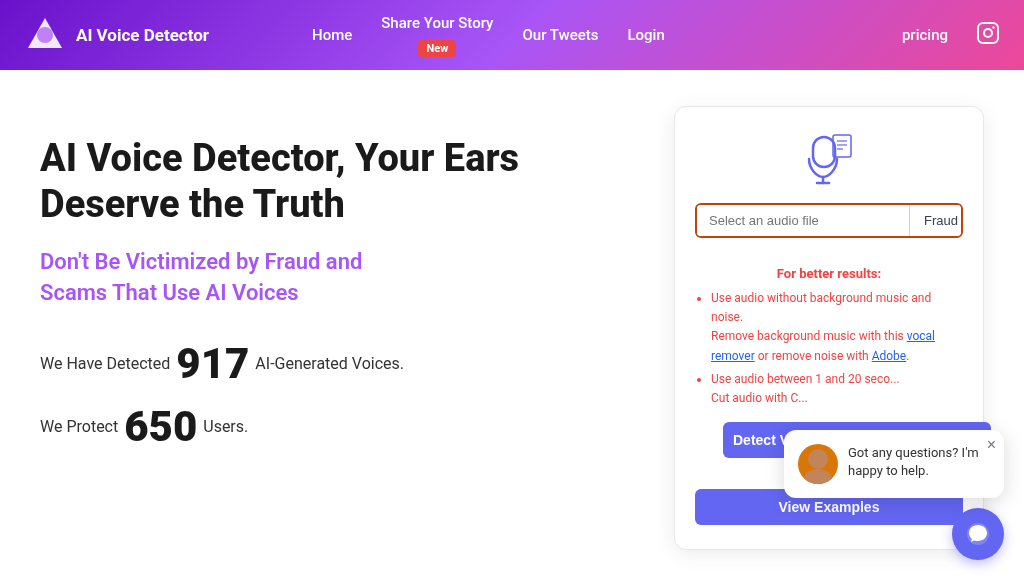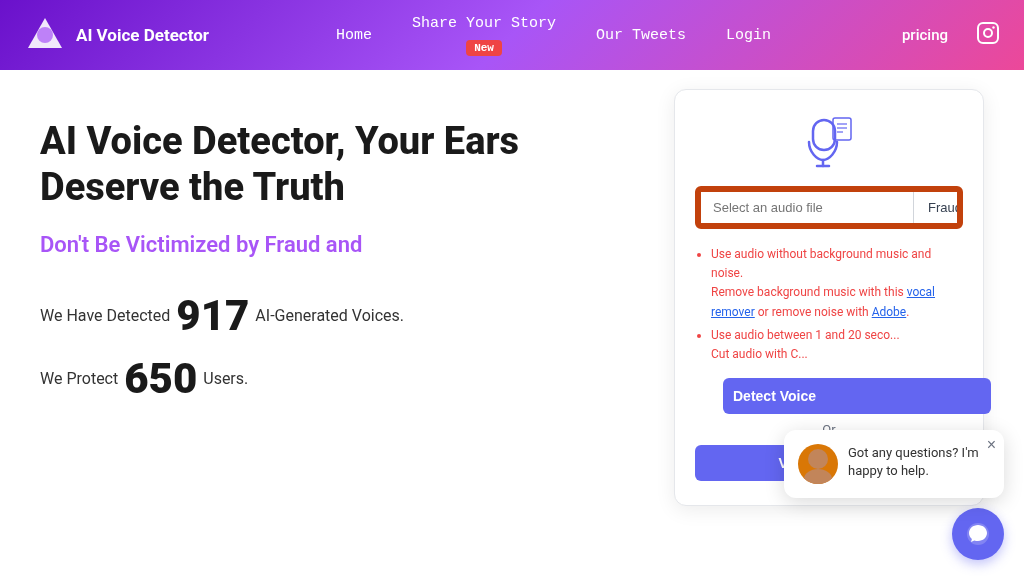--- a/index.html
+++ b/index.html
@@ -32,23 +32,22 @@
       height: 42px;
     }
     .logo-text {
       color: white;
       font-weight: 700;
       font-size: 17px;
     }
     nav {
       display: flex;
       align-items: center;
-      gap: 40px;
-      margin-left: 112px;
-      font-family: Liberation Mono, monospace;
+      gap: 29px;
+      margin-left: 88px;
     }
     .nav-link {
       color: white;
       font-size: 15px;
       font-weight: 500;
       text-decoration: none;
       cursor: pointer;
     }
     .nav-share {
       display: flex;
@@ -73,21 +72,21 @@
     .instagram-icon {
       width: 24px;
       height: 24px;
       fill: white;
     }
 
     
     main {
       display: flex;
       height: calc(576px - 70px);
-      padding: 19px 40px;
+      padding: 36px 40px;
       gap: 40px;
       align-items: flex-start;
     }
 
     
     .left-content {
       flex: 1;
       padding-top: 30px;
     }
     .hero-title {
@@ -134,22 +133,22 @@
       justify-content: center;
       margin-bottom: 16px;
     }
     .mic-svg {
       width: 56px;
       height: 56px;
     }
     .file-input-row {
       display: flex;
       gap: 12px;
-      margin-bottom: 16px;
-      border: 6px solid #c2410c;
+      margin-bottom: 28px;
+      border: 2px solid #c2410c;
       border-radius: 6px;
       overflow: hidden;
     }
     .file-select-field {
       flex: 1;
       padding: 8px 12px;
       font-size: 13px;
       color: #6b7280;
       background: white;
       border: none;
@@ -316,20 +315,21 @@
     </a>
   </div>
 </header>
 
 <main>
 
   <div class="left-content">
     <h1 class="hero-title">AI Voice Detector, Your Ears Deserve the Truth</h1>
     <p class="hero-subtitle">
       <span>Don't Be Victimized by Fraud and</span><br>
+      <span>Scams That Use AI Voices</span>
     </p>
     <div class="stat-row">
       <span>We Have Detected</span>
       <span class="stat-number">917</span>
       <span>AI-Generated Voices.</span>
     </div>
     <div class="stat-row">
       <span>We Protect</span>
       <span class="stat-number">650</span>
       <span>Users.</span>
@@ -350,20 +350,21 @@
         <line x1="36" y1="18" x2="42" y2="18" stroke="#6366f1" stroke-width="1.2"></line>
       </svg>
     </div>
 
     <div class="file-input-row">
       <input type="text" class="file-select-field" readonly="" placeholder="Select an audio file" style="">
       <button class="browse-btn">Fraud</button>
     </div>
 
     <div class="results-section">
+      <div class="results-title">For better results:</div>
       <ul class="results-list">
         <li>
           Use audio without background music and noise.<br>
           Remove background music with this <a>vocal remover</a> or remove noise with <a>Adobe</a>.
         </li>
         <li>
           Use audio between 1 and 20 seco...<br>
           Cut audio with C...
         </li>
       </ul>

